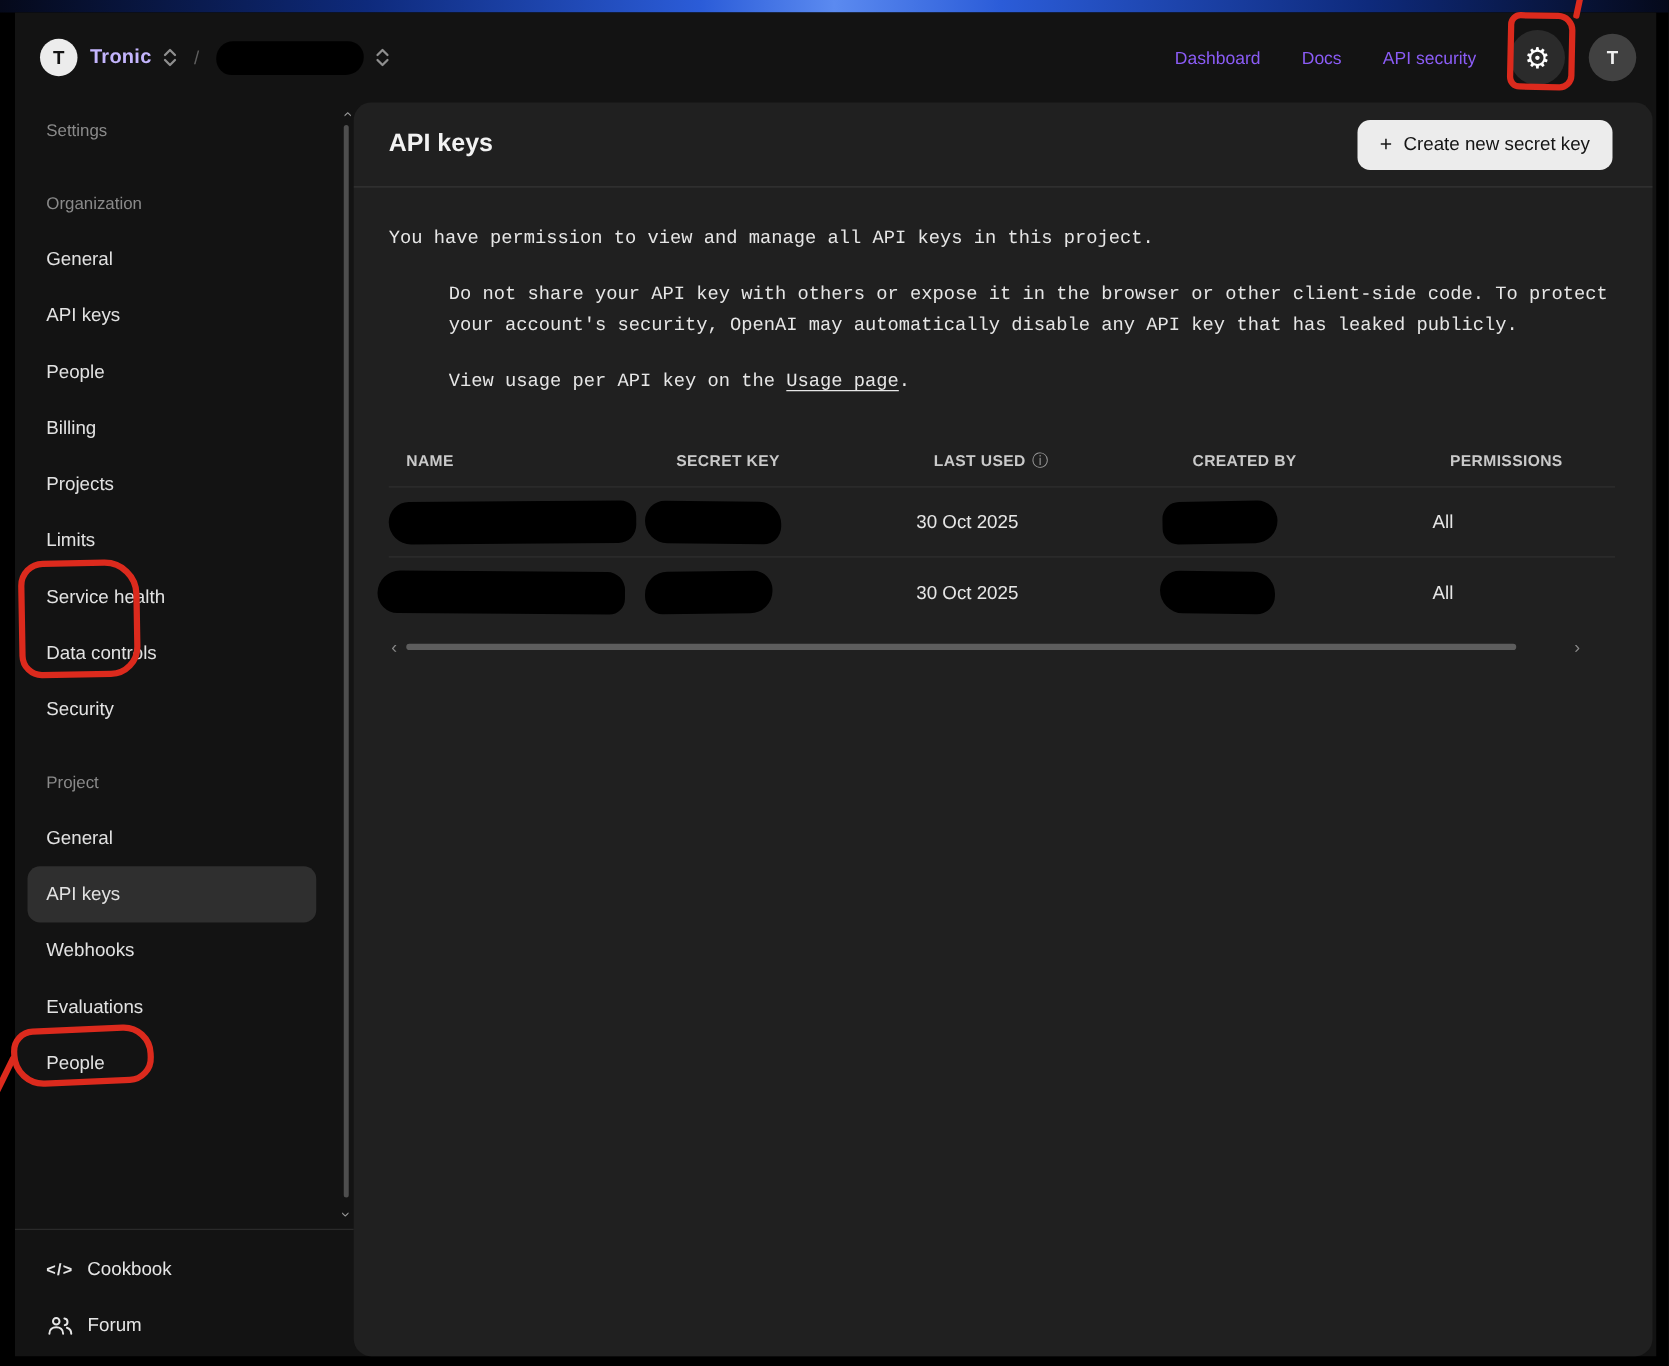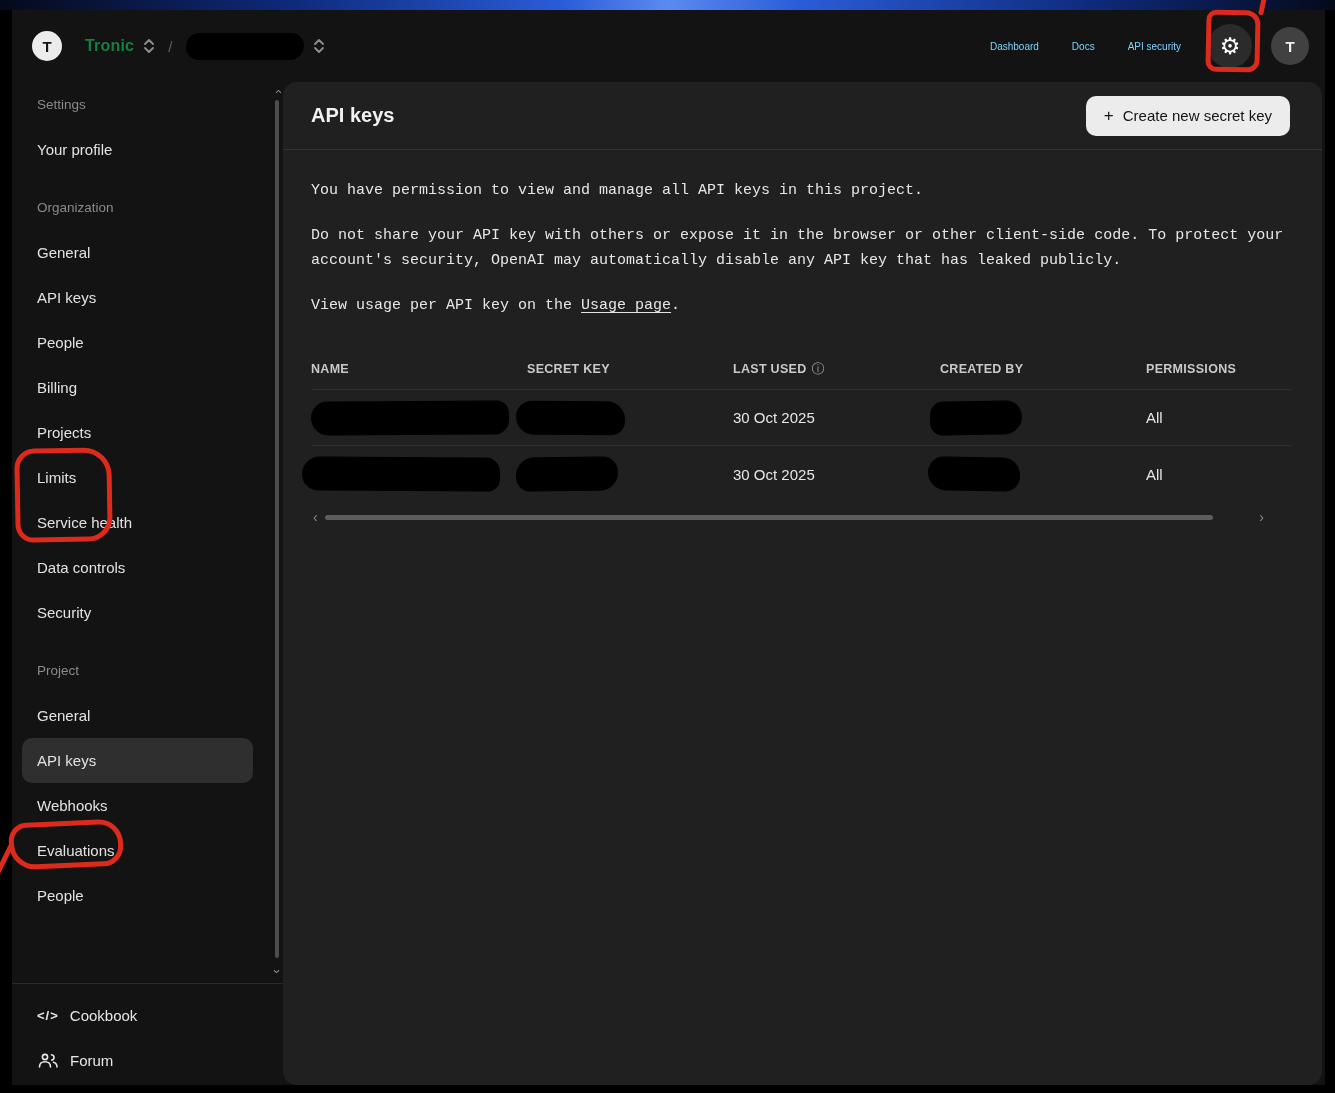--- a/index.html
+++ b/index.html
@@ -9,26 +9,26 @@
   
   .top-strip { position:absolute; left:0; top:0; width:1335px; height:10px;
     background:linear-gradient(90deg,#05091a 0%,#0e2a7c 22%,#2b5cd8 42%,#5b8af0 50%,#2b5cd8 60%,#0e2a7c 82%,#05091a 100%); }
 
   .app { position:absolute; left:12px; top:10px; width:1313px; height:1075px; background:#131313; }
 
   
   .topbar { position:absolute; left:0; top:0; width:1313px; height:72px; display:flex; align-items:center; padding:0 16px 0 20px; }
   .tb-left { display:flex; align-items:center; gap:10px; }
   .org-avatar { width:30px; height:30px; border-radius:50%; background:#ececec; color:#141414; font-weight:bold; font-size:15px; display:flex; align-items:center; justify-content:center; }
-  .org-name { color:#15803d; font-size:16px; font-weight:bold; letter-spacing:.2px;margin-left:13px; }
+  .org-name { color:#c4b5fd; font-size:16px; font-weight:bold; letter-spacing:.2px; }
   .chev-ud { display:inline-flex; flex-direction:column; align-items:center; line-height:6px; color:#8f8f8f; font-size:11px; }
   .slash { color:#5f5f5f; font-size:15px; margin:0 4px; }
   .redact-pill { width:118px; height:27px; background:#000; border-radius:14px 13px 15px 13px; }
   .tb-right { margin-left:auto; display:flex; align-items:center; gap:33px; }
-  .nav-link { color:#7dd3fc; font-size:10px; cursor:pointer; }
+  .nav-link { color:#8b5cf6; font-size:14px; cursor:pointer; }
   .gear-btn { width:44px; height:44px; border-radius:50%; background:#2b2b2b; display:flex; align-items:center; justify-content:center; margin-left:-6px; cursor:pointer; }
   .gear-glyph { color:#fff; font-size:23px; line-height:1; }
   .user-avatar { width:38px; height:38px; border-radius:50%; background:#414141; color:#f0f0f0; font-size:15px; font-weight:bold; display:flex; align-items:center; justify-content:center; margin-left:-14px; }
 
   
   .sidebar { position:absolute; left:0; top:72px; width:271px; height:1003px; }
   .side-scroll { position:absolute; left:0; top:0; width:271px; height:901px; overflow:hidden; }
   .side-label { height:45px; display:flex; align-items:center; padding-left:25px; color:#8a8a8a; font-size:13.5px; }
   .side-label.gap { margin-top:13px;text-align:right; }
   .side-item { height:45px; display:flex; align-items:center; padding-left:25px; color:#e2e2e2; font-size:15px; cursor:pointer; }
@@ -44,27 +44,27 @@
   .people-glyph svg { display:block; }
 
   
   .panel { position:absolute; left:271px; top:72px; width:1039px; height:1003px; background:#202020; border-radius:14px; }
   .panel-header { height:68px; display:flex; align-items:center; padding:0 32px 0 28px; border-bottom:1px solid #343434; }
   .panel-title { color:#f2f2f2; font-size:20px; font-weight:bold; }
   .create-btn { margin-left:auto; height:40px; background:#ececec; color:#141414; border:none; border-radius:10px; font-size:15px; font-family:"Liberation Sans",sans-serif; padding:0 18px; display:flex; align-items:center; gap:9px; cursor:pointer; }
   .plus { font-size:17px; }
   .panel-body { padding:28px 30px 0 28px; }
   .para { color:#e6e6e6; font-size:15px; line-height:25px; max-width:980px;font-family:Liberation Mono, monospace; }
-  .para + .para { margin-top:20px; }
+  .para + .para { margin-top:20px;margin-left:48px; }
   .usage-link { color:#e6e6e6; text-decoration:underline; text-underline-offset:3px; cursor:pointer; }
 
   
   .tbl { margin-top:30px; }
   .tbl-head { display:grid; grid-template-columns:216px 206px 207px 206px 1fr; height:42px; align-items:center; border-bottom:1px solid #2e2e2e; }
-  .th { color:#c9c9c9; font-size:12.5px; font-weight:bold; letter-spacing:.3px; display:flex; align-items:center; gap:5px; }
+  .th { color:#c9c9c9; font-size:12.5px; font-weight:bold; letter-spacing:.3px; display:flex; align-items:center; gap:5px;margin-left:14px; }
   .info-glyph { color:#9a9a9a; font-size:13px; font-weight:normal; }
   .tbl-row { display:grid; grid-template-columns:216px 206px 207px 206px 1fr; height:56px; align-items:center; }
   .tbl-row.first { border-bottom:1px solid #2e2e2e; }
   .td { color:#e6e6e6; font-size:15px; }
   .blob { background:#000; height:34px; }
   .b-n1 { width:198px; border-radius:18px 14px 16px 20px; transform:rotate(-.4deg); }
   .b-s1 { width:109px; margin-left:-11px; border-radius:16px 18px 14px 18px; transform:rotate(.5deg); }
   .b-c1 { width:92px; margin-left:-10px; border-radius:15px 18px 20px 14px; transform:rotate(-1deg); }
   .b-n2 { width:198px; margin-left:-9px; border-radius:20px 16px 14px 18px; transform:rotate(.4deg); }
   .b-s2 { width:102px; margin-left:-11px; border-radius:18px 15px 18px 14px; transform:rotate(-.6deg); }
@@ -120,21 +120,20 @@
       <div class="gear-btn">
         <span class="gear-glyph">⚙</span>
       </div>
       <div class="user-avatar">T</div>
     </div>
   </div>
 
   <div class="sidebar">
     <div class="side-scroll">
       <div class="side-label">Settings</div>
-      <div class="side-item">Your profile</div>
 
       <div class="side-label gap">Organization</div>
       <div class="side-item">General</div>
       <div class="side-item">API keys</div>
       <div class="side-item">People</div>
       <div class="side-item">Billing</div>
       <div class="side-item">Projects</div>
       <div class="side-item">Limits</div>
       <div class="side-item">Service health</div>
       <div class="side-item">Data controls</div>

